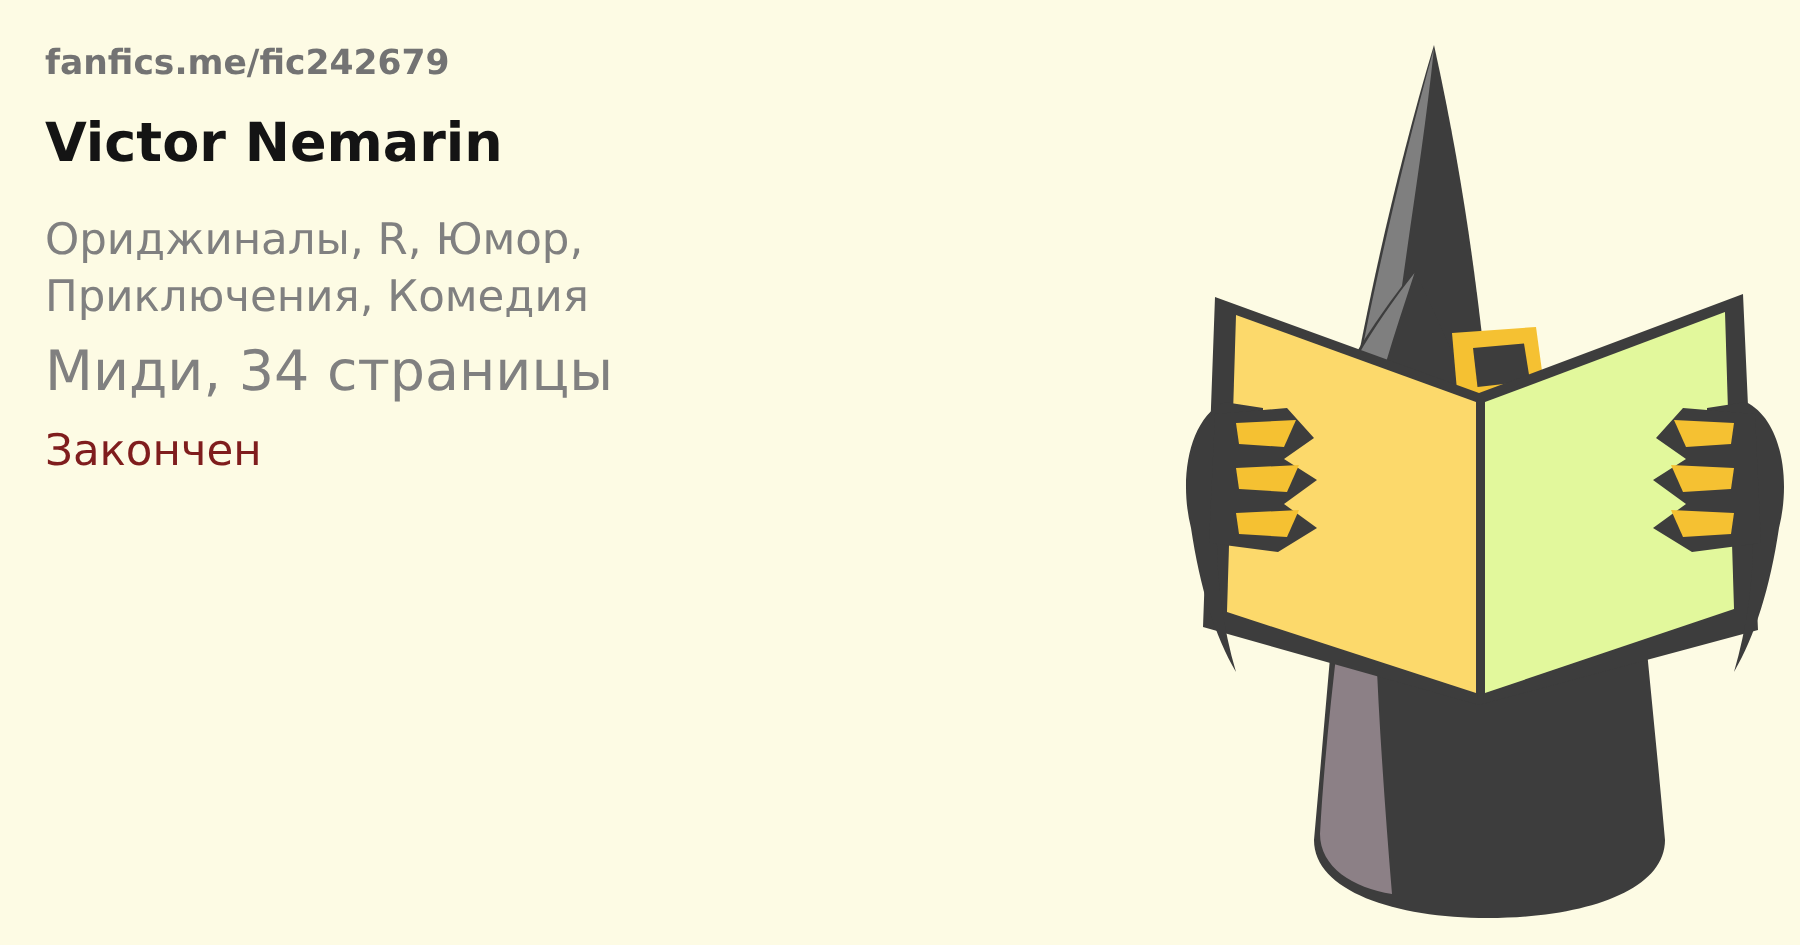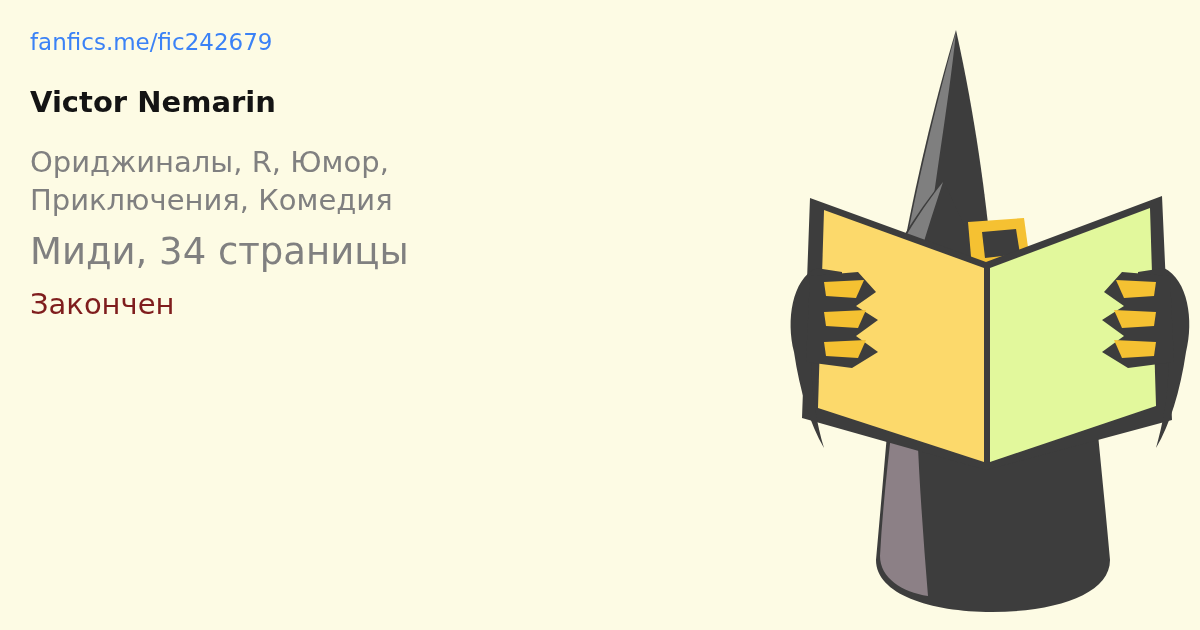--- a/index.html
+++ b/index.html
@@ -43,26 +43,27 @@
   .fic-category {
     font-size: 22px;
     color: #3a9e3f;
     font-weight: normal;
     margin-left: 12px;
     vertical-align: baseline;
   }
   .fic-url {
     margin-top: 12px;
     font-size: 23px;
-    color: #3b82f6;
+    color: #737373;
     line-height: 1.1;
+    font-weight: bold;
   }
   .fic-author {
-    margin-top: 32px;
-    font-size: 29px;
+    margin-top: 21px;
+    font-size: 36px;
     font-weight: bold;
     color: #141414;
     line-height: 1.1;
   }
   .fic-genres {
     margin-top: 24px;
     font-size: 29px;
     color: #808080;
     line-height: 1.32;
     max-width: 520px;

